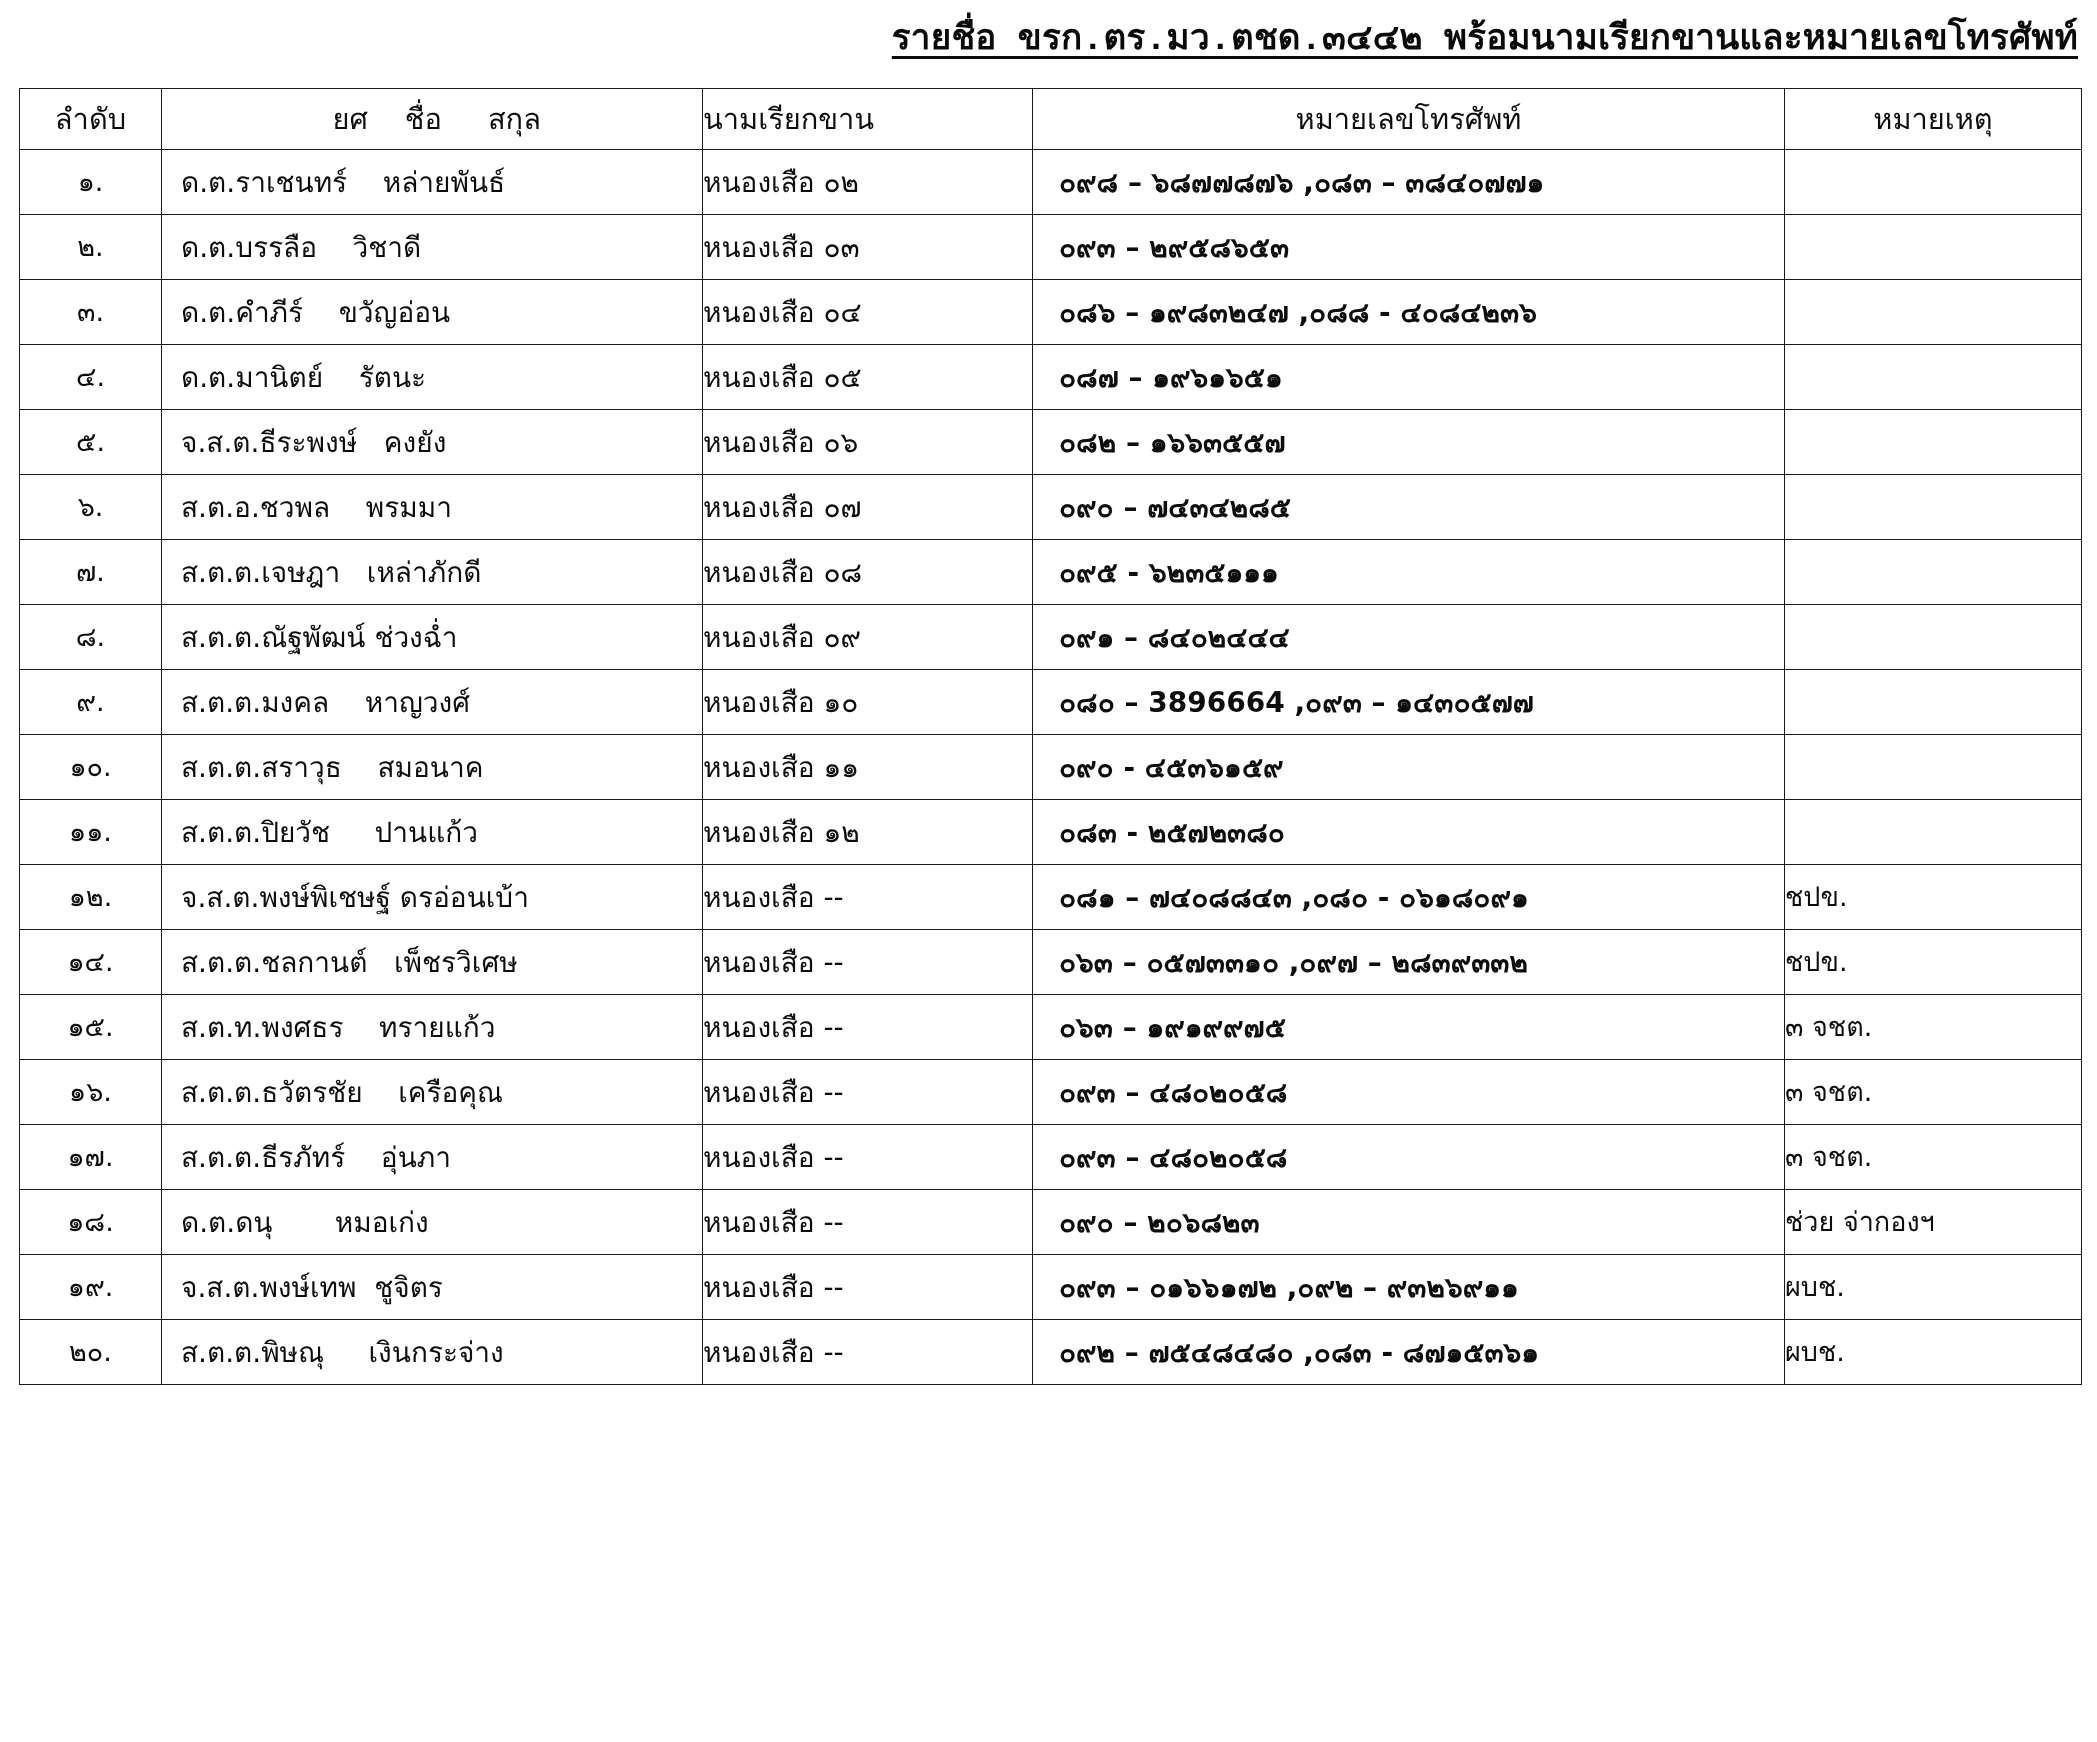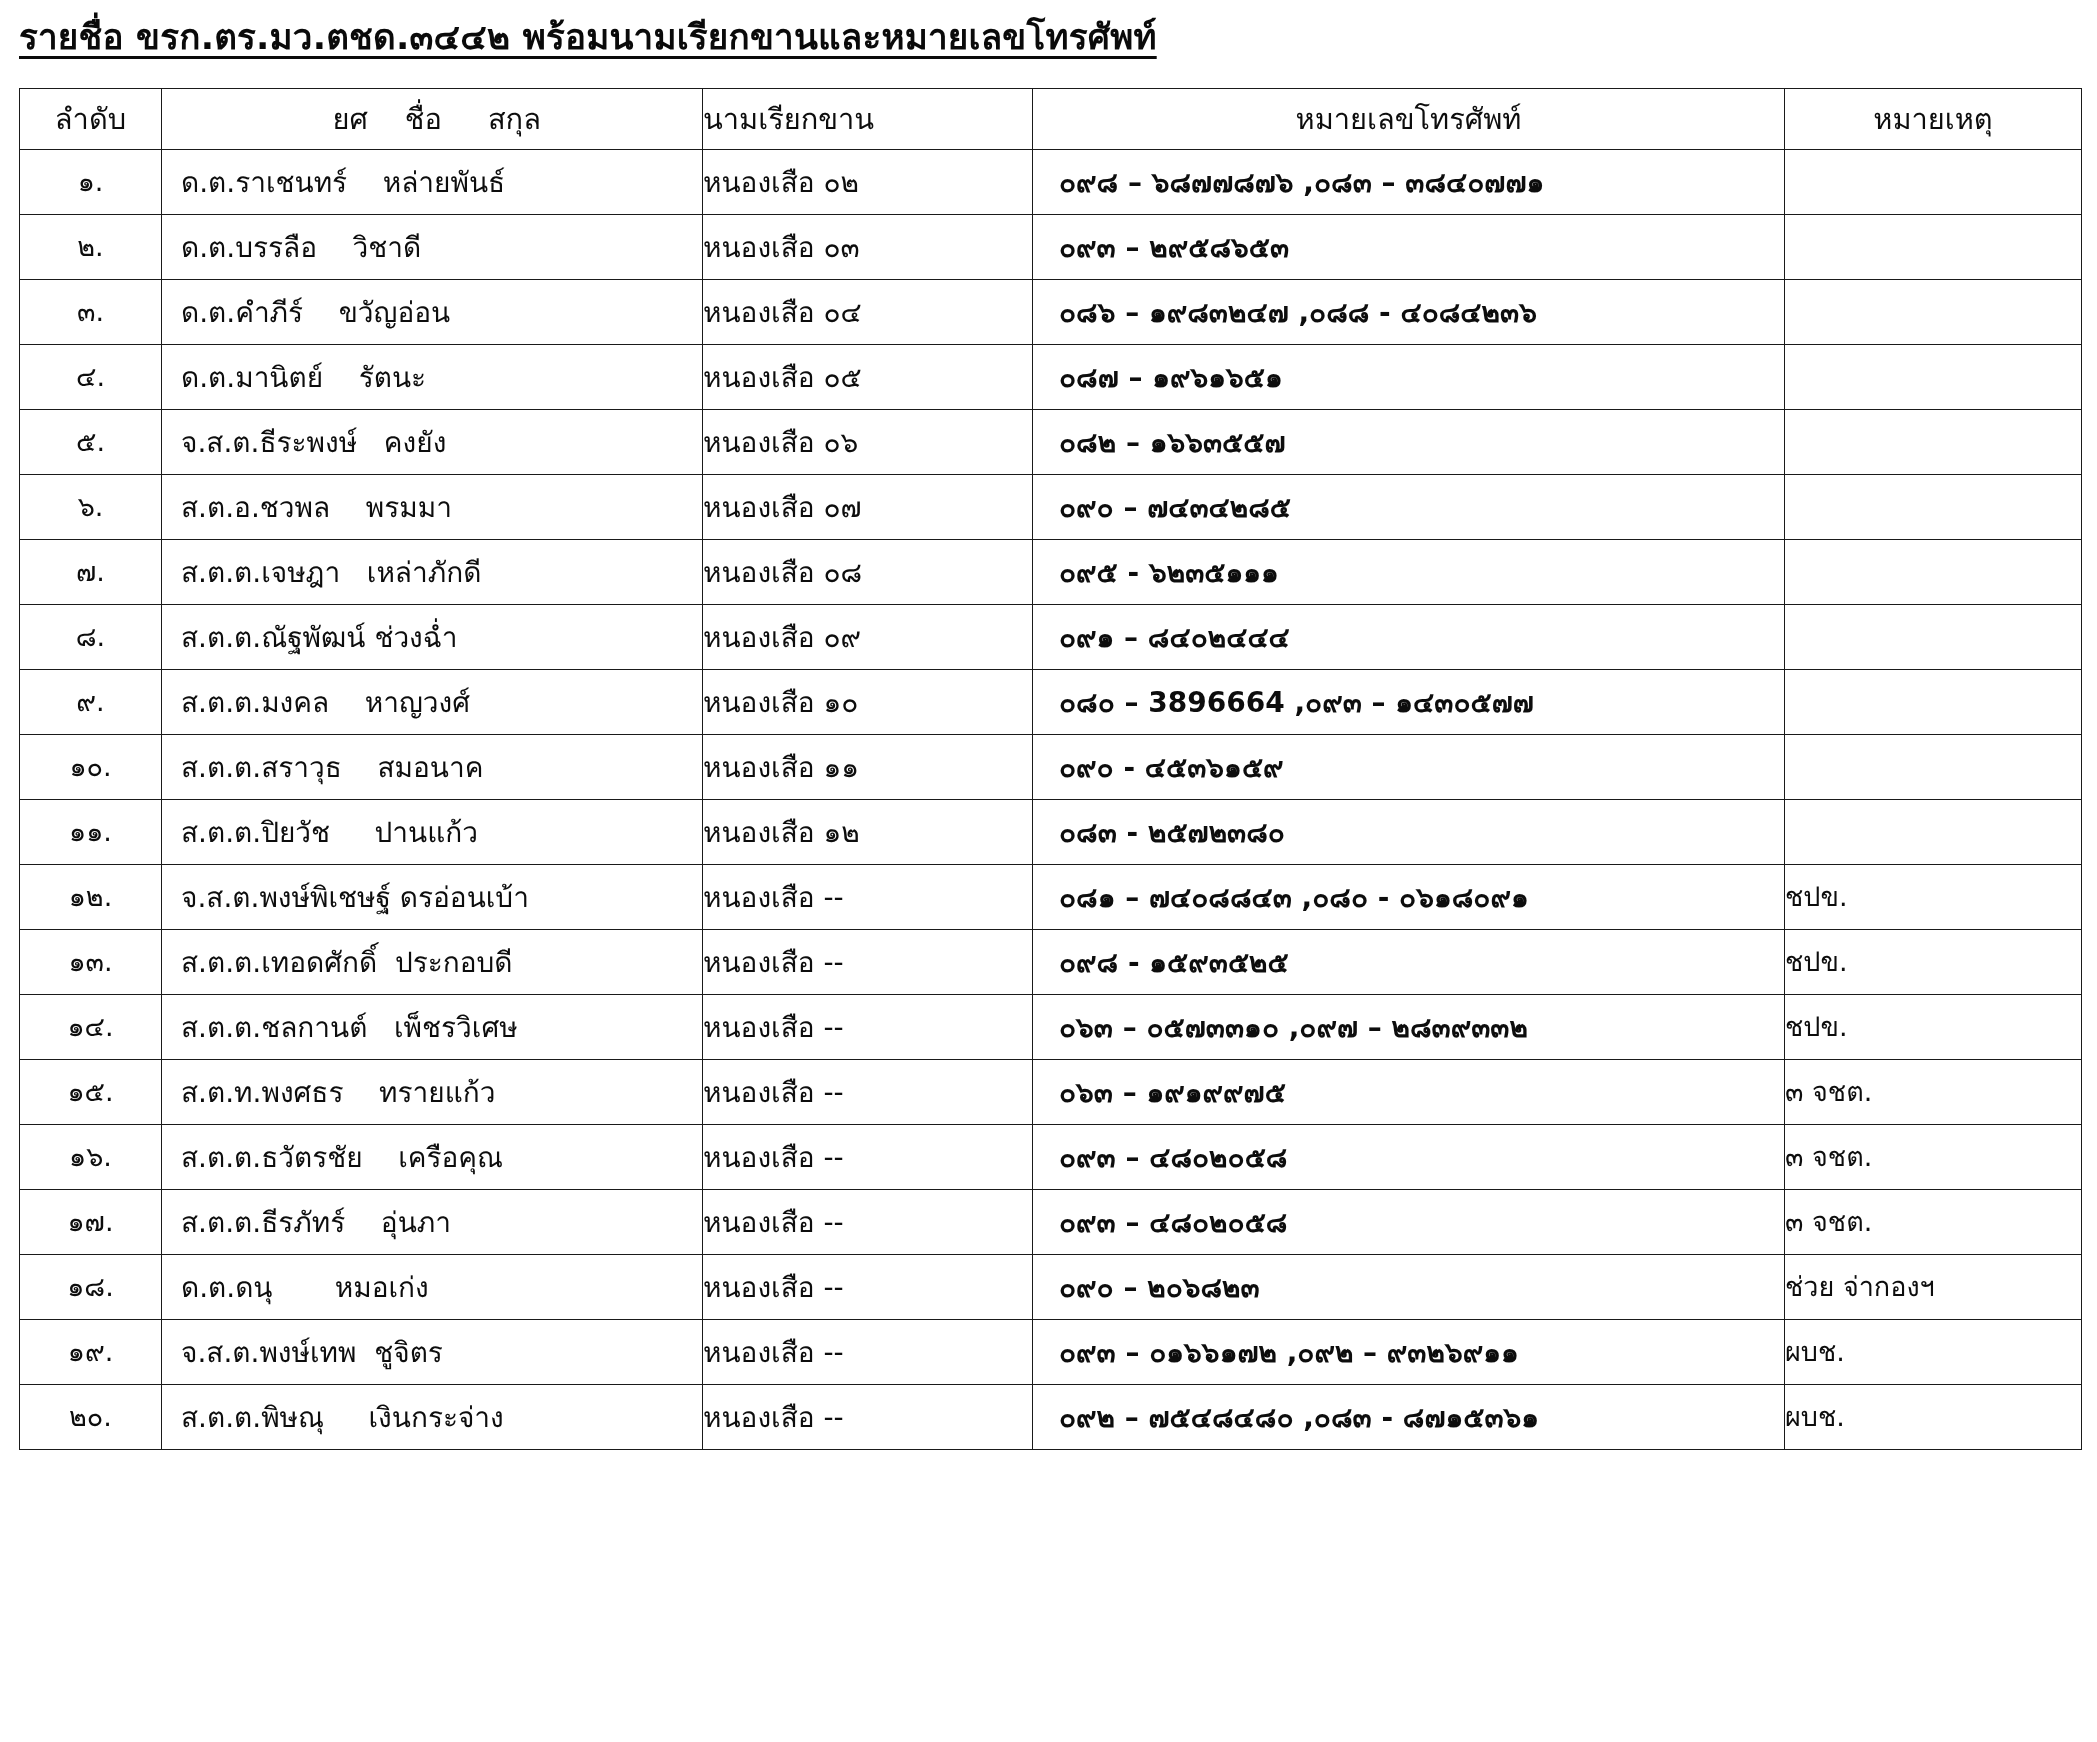--- a/index.html
+++ b/index.html
@@ -15,29 +15,30 @@
     overflow: hidden;
   }
   .page {
     position: relative;
     width: 2097px;
     height: 1742px;
     box-sizing: border-box;
     padding: 0 19px;
   }
   .doc-title {
-    text-align: left;
+    text-align: right;
     font-size: 35px;
     font-weight: 700;
     text-decoration: underline;
     text-underline-offset: 6.6px;
     letter-spacing: 0.2px;
     padding-top: 8.5px;
     padding-bottom: 16px;
     color: #0a0a0a;
+    font-family: Liberation Mono, monospace;
   }
   table.roster {
     border-collapse: collapse;
     width: 2057px;
     margin: 8px auto;
     table-layout: fixed;
     padding-left: 16px;
   }
   table.roster th, table.roster td {
     border: 1.4px solid #1a1a1a;
@@ -228,31 +229,20 @@
         <td class="col-name">
             <span class="cell-name-inner">จ.ส.ต.พงษ์พิเชษฐ์ ดรอ่อนเบ้า</span>
           </td>
         <td class="col-call">หนองเสือ --</td>
         <td class="col-phone">
             <span class="cell-phone-inner">๐๘๑ – ๗๔๐๘๘๔๓ ,๐๘๐ - ๐๖๑๘๐๙๑</span>
           </td>
         <td class="col-note note-cell">ชปข.</td>
       </tr>
       <tr>
-        <td class="col-no num-cell">๑๓.</td>
-        <td class="col-name">
-            <span class="cell-name-inner">ส.ต.ต.เทอดศักดิ์  ประกอบดี</span>
-          </td>
-        <td class="col-call">หนองเสือ --</td>
-        <td class="col-phone">
-            <span class="cell-phone-inner">๐๙๘ - ๑๕๙๓๕๒๕</span>
-          </td>
-        <td class="col-note note-cell">ชปข.</td>
-      </tr>
-      <tr>
         <td class="col-no num-cell">๑๔.</td>
         <td class="col-name">
             <span class="cell-name-inner">ส.ต.ต.ชลกานต์   เพ็ชรวิเศษ</span>
           </td>
         <td class="col-call">หนองเสือ --</td>
         <td class="col-phone">
             <span class="cell-phone-inner">๐๖๓ – ๐๕๗๓๓๑๐ ,๐๙๗ – ๒๘๓๙๓๓๒</span>
           </td>
         <td class="col-note note-cell">ชปข.</td>
       </tr>

